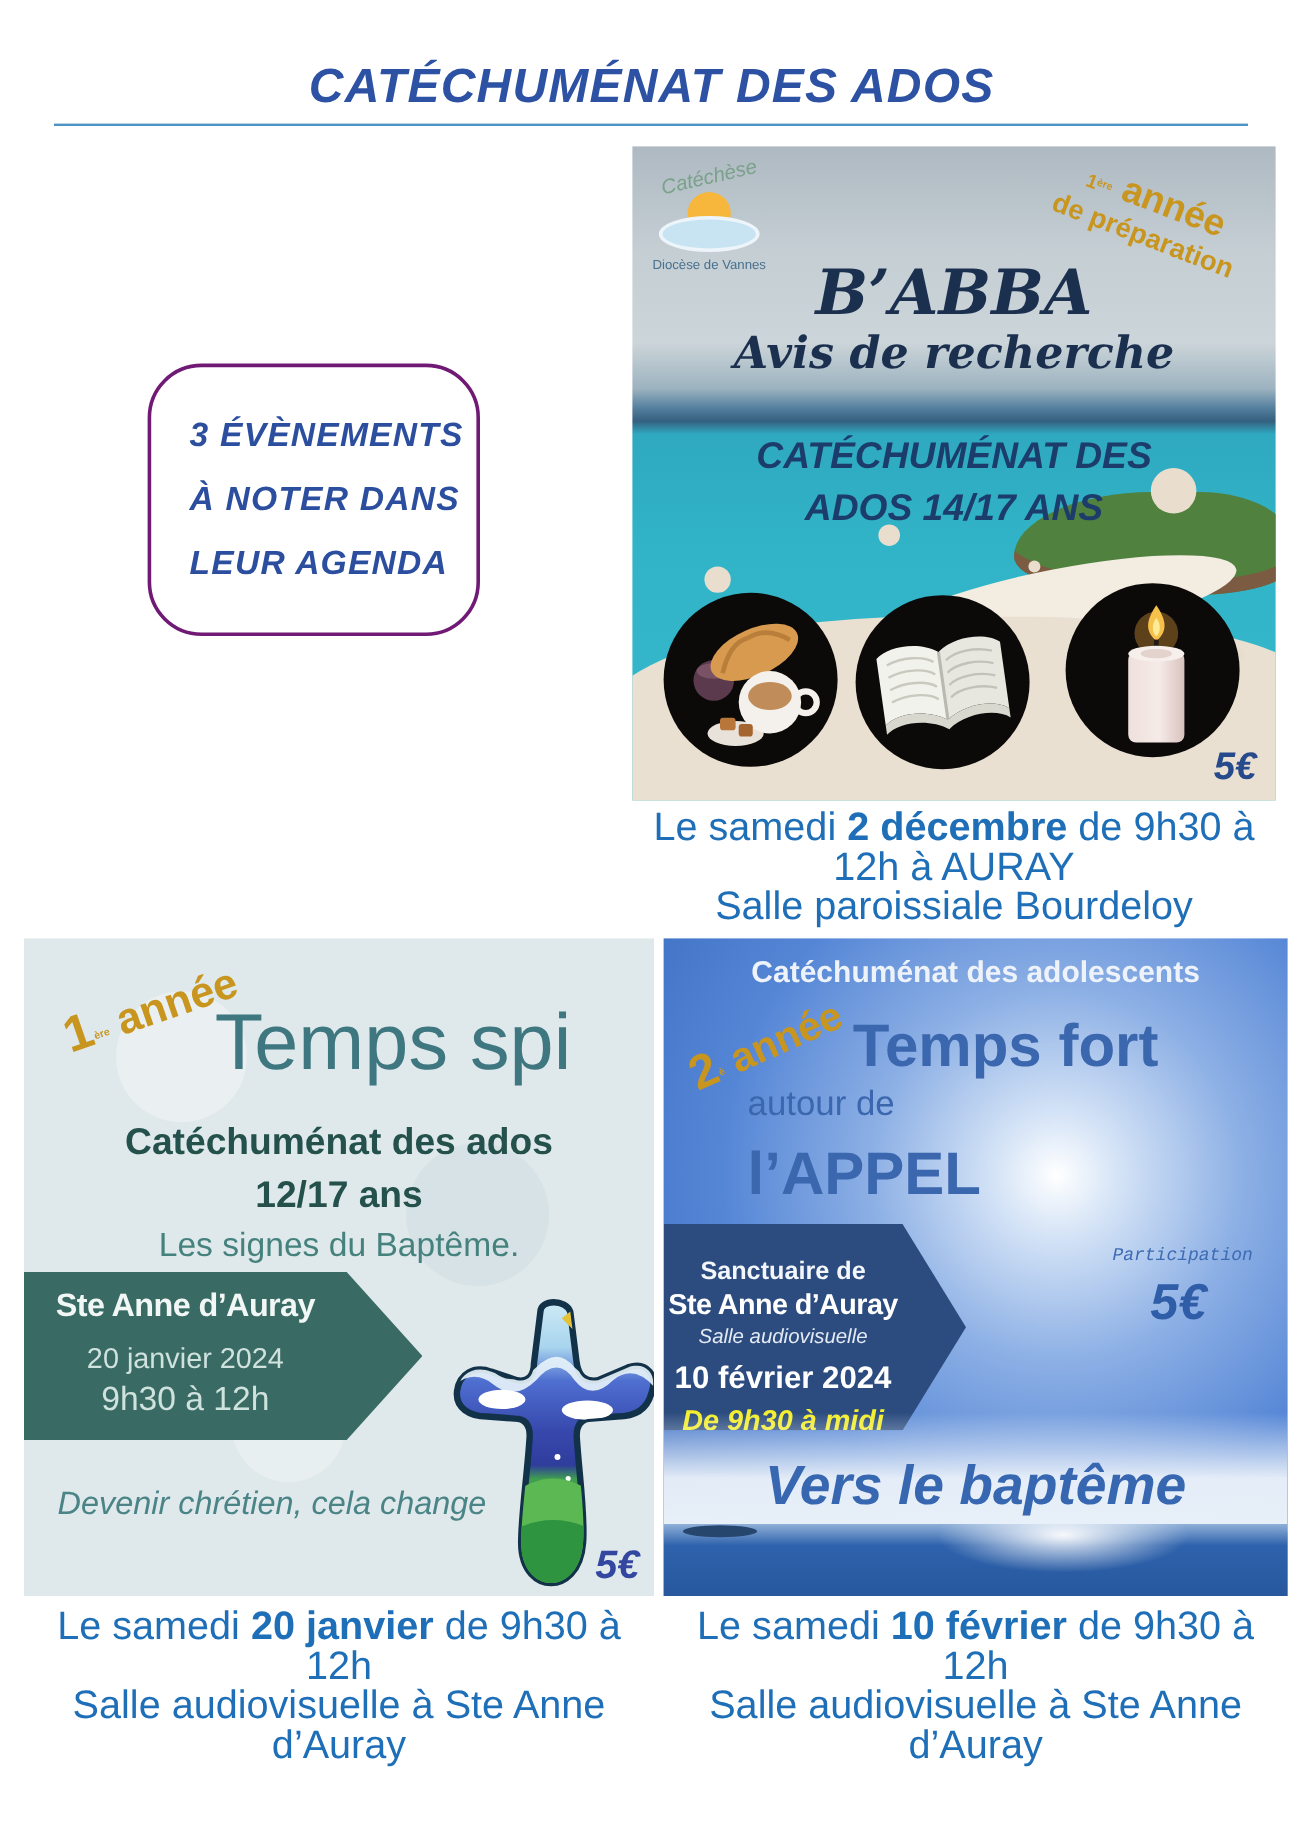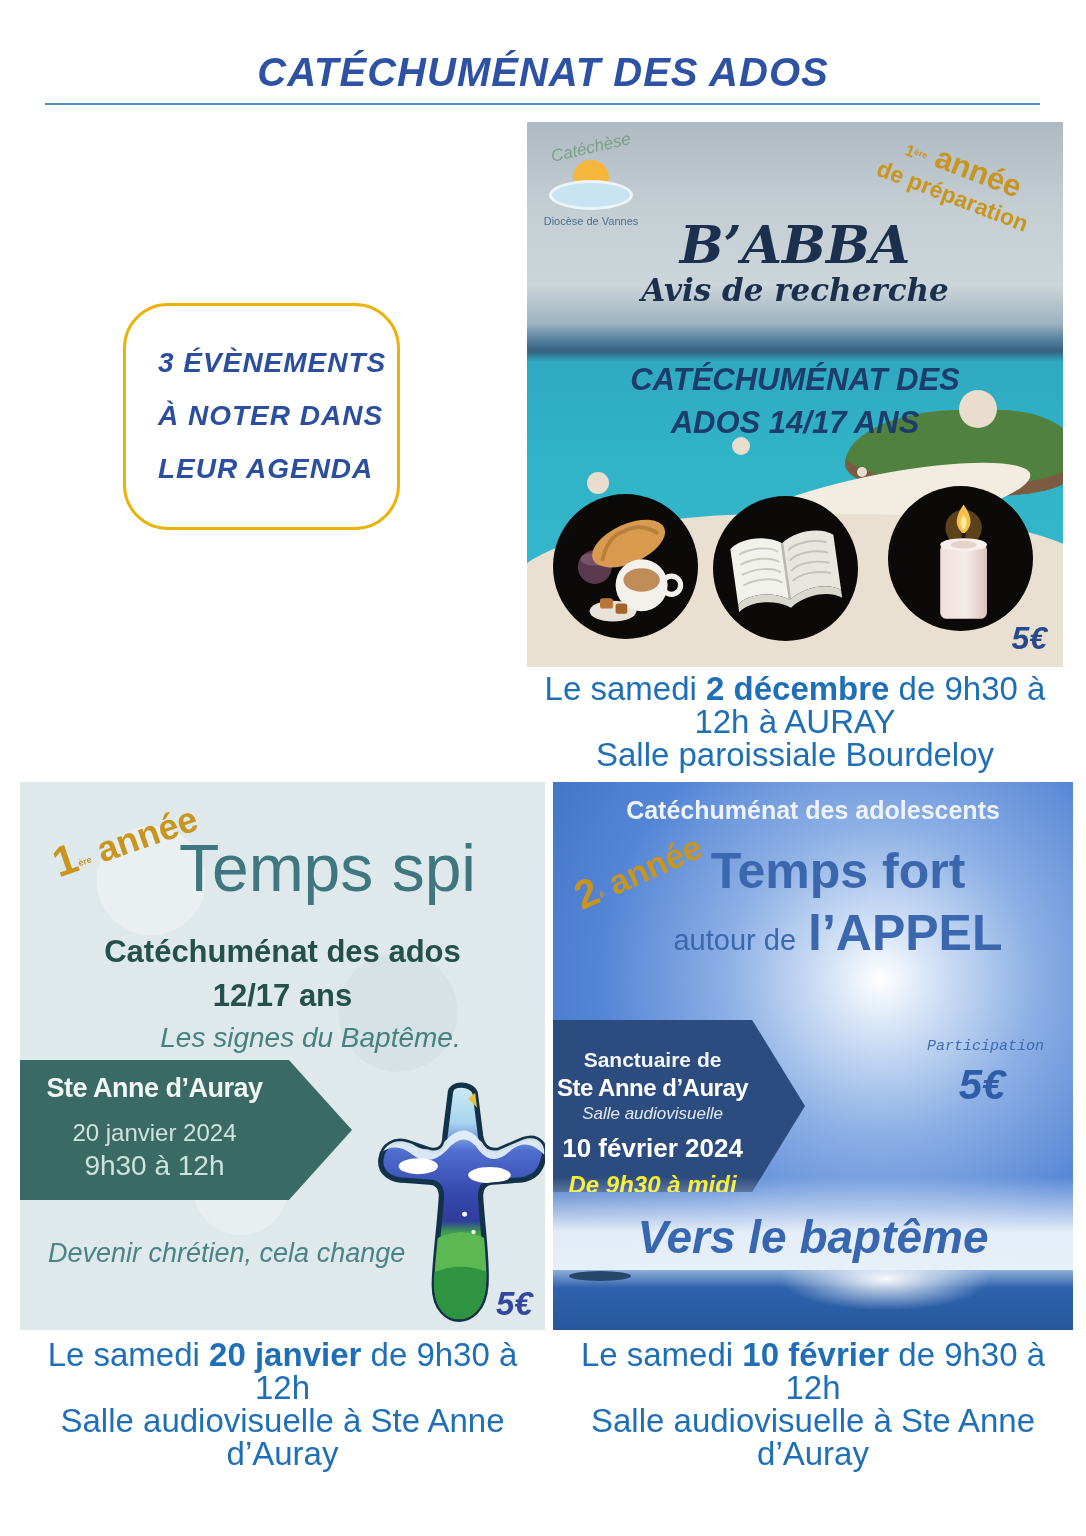--- a/index.html
+++ b/index.html
@@ -6,21 +6,21 @@
   .page{position:relative;width:1086px;height:1536px;background:#ffffff;
         font-family:"Liberation Sans",sans-serif;overflow:hidden;margin:0 auto;}
 
   
   .page-title{position:absolute;top:50px;left:0;width:100%;text-align:center;
     font-size:40px;font-weight:bold;font-style:italic;letter-spacing:1px;color:#2d52a3;}
   .title-rule{position:absolute;top:103px;left:45px;width:995px;height:2px;background:#4e93c6;}
 
   
   .note-box{position:absolute;left:123px;top:303px;width:277px;height:227px;
-    border:3px solid #eab308;border-radius:45px;box-sizing:border-box;
+    border:3px solid #701a75;border-radius:45px;box-sizing:border-box;
     padding:30px 0 0 32px;color:#2b4f9e;}
   .note-line{font-size:28px;font-weight:bold;font-style:italic;letter-spacing:1px;line-height:53px;}
 
   
   .poster{position:absolute;overflow:hidden;}
   .caption{position:absolute;text-align:center;color:#1e6fb8;font-size:33px;line-height:33px;}
   .caption b{font-weight:bold;}
 
   
   .poster1{left:527px;top:122px;width:536px;height:545px;
@@ -42,21 +42,21 @@
   .year-badge{color:#c8951f;font-weight:bold;text-align:center;}
   .p1-year{position:absolute;right:-6px;top:26px;width:220px;transform:rotate(21deg);}
   .yb-line{display:flex;justify-content:center;align-items:baseline;gap:9px;}
   .yb-num{font-size:34px;}
   .sup{font-size:.55em;vertical-align:.45em;}
   .yb-word{font-size:31px;}
   .p1-year-l2{font-size:23px;margin-top:0;}
   .p1-title1{position:absolute;top:92px;left:0;width:100%;text-align:center;
     font-family:"DejaVu Serif",serif;font-style:italic;font-weight:bold;font-size:52px;color:#1b2f4f;}
   .p1-title2{position:absolute;top:150px;left:0;width:100%;text-align:center;
-    font-family:"DejaVu Serif",serif;font-style:italic;font-weight:bold;font-size:31px;color:#1b2f4f;}
+    font-family:"DejaVu Serif",serif;font-style:italic;font-weight:bold;font-size:37px;color:#1b2f4f;}
   .p1-sub{position:absolute;left:0;width:100%;text-align:center;font-weight:bold;
     font-style:italic;font-size:31px;color:#1c3c6b;}
   .p1-sub1{top:240px;} .p1-sub2{top:283px;}
   .circle{position:absolute;width:145px;height:145px;border-radius:50%;background:#0c0a09;
     display:flex;align-items:center;justify-content:center;overflow:hidden;}
   .c1{left:26px;top:372px;} .c2{left:186px;top:374px;} .c3{left:361px;top:364px;}
   .p1-price{position:absolute;right:16px;top:498px;font-size:32px;font-style:italic;
     font-weight:bold;color:#274a8c;}
 
   
@@ -66,21 +66,21 @@
       radial-gradient(circle 60px at 72% 42%,rgba(203,219,224,.45) 59px,transparent 60px),
       radial-gradient(circle 48px at 42% 74%,rgba(255,255,255,.3) 47px,transparent 48px);}
   .p2-year{position:absolute;left:10px;top:34px;width:190px;transform:rotate(-19deg);}
   .p2-year .yb-num{font-size:42px;} .p2-year .yb-word{font-size:36px;}
   .p2-title{position:absolute;top:48px;left:90px;right:0;text-align:center;
     font-size:66px;color:#3e7780;}
   .p2-sub{position:absolute;left:0;width:100%;text-align:center;font-weight:bold;
     font-size:31px;color:#24514c;}
   .p2-sub1{top:152px;} .p2-sub2{top:196px;}
   .p2-tagline{position:absolute;top:240px;left:0;width:100%;text-align:center;
-    font-size:28px;font-style:italic;color:#45827e;padding-left:28px;}
+    font-size:28px;color:#45827e;}
   .banner{position:absolute;left:0;box-sizing:border-box;}
   .p2-banner{top:278px;width:332px;height:140px;background:#3a6a64;
     clip-path:polygon(0 0,81% 0,100% 50%,81% 100%,0 100%);}
   .p2-banner-inner{width:81%;text-align:center;padding-top:13px;}
   .p2-banner-title{font-size:27px;font-weight:bold;letter-spacing:-.5px;color:#f0f7f5;}
   .p2-banner-date{font-size:24px;color:#cfe2de;margin-top:15px;}
   .p2-banner-time{font-size:28px;color:#cfe2de;margin-top:3px;}
   .p2-question{position:absolute;left:28px;top:450px;font-size:27px;font-style:italic;
     color:#4a8486;line-height:42px;}
   .p2-cross{position:absolute;left:352px;top:292px;}
@@ -91,21 +91,21 @@
   .poster3{left:553px;top:782px;width:520px;height:548px;
     background:radial-gradient(circle at 63% 36%,#ffffff 0%,#d7e5f7 10%,#8db0e5 32%,
       #5586d6 58%,#4274c6 82%,#3c6cbd 100%);}
   .p3-header{position:absolute;top:14px;left:0;width:100%;text-align:center;
     font-size:25px;font-weight:bold;color:#eef3fa;}
   .p3-year{position:absolute;left:0;top:66px;width:170px;transform:rotate(-24deg);}
   .p3-year .yb-num{font-size:40px;} .p3-year .yb-word{font-size:34px;}
   .p3-title{position:absolute;top:60px;left:70px;right:20px;text-align:center;
     font-size:50px;font-weight:bold;color:#3b67ae;}
   .p3-sub{position:absolute;top:122px;left:70px;right:20px;display:flex;
-    justify-content:center;align-items:baseline;gap:12px;color:#3b67ae;}
+    justify-content:center;align-items:baseline;gap:12px;color:#3b67ae;flex-direction:column;}
   .p3-sub-small{font-size:29px;} .p3-sub-big{font-size:50px;font-weight:bold;}
   .p3-banner{top:238px;width:252px;height:172px;background:#2c4c7f;
     clip-path:polygon(0 0,79% 0,100% 50%,79% 100%,0 100%);}
   .p3-banner-inner{width:79%;text-align:center;padding-top:28px;color:#ffffff;}
   .p3-banner-top{font-size:21px;font-weight:bold;color:#f3f6fa;}
   .p3-banner-title{font-size:24px;font-weight:bold;letter-spacing:-.5px;margin-top:2px;}
   .p3-banner-sub{font-size:17px;font-style:italic;color:#e3eaf4;margin-top:2px;}
   .p3-banner-date{font-size:26px;font-weight:bold;margin-top:9px;}
   .p3-banner-time{font-size:24px;font-weight:bold;font-style:italic;color:#f4ee2e;
     text-decoration:underline;margin-top:7px;}

